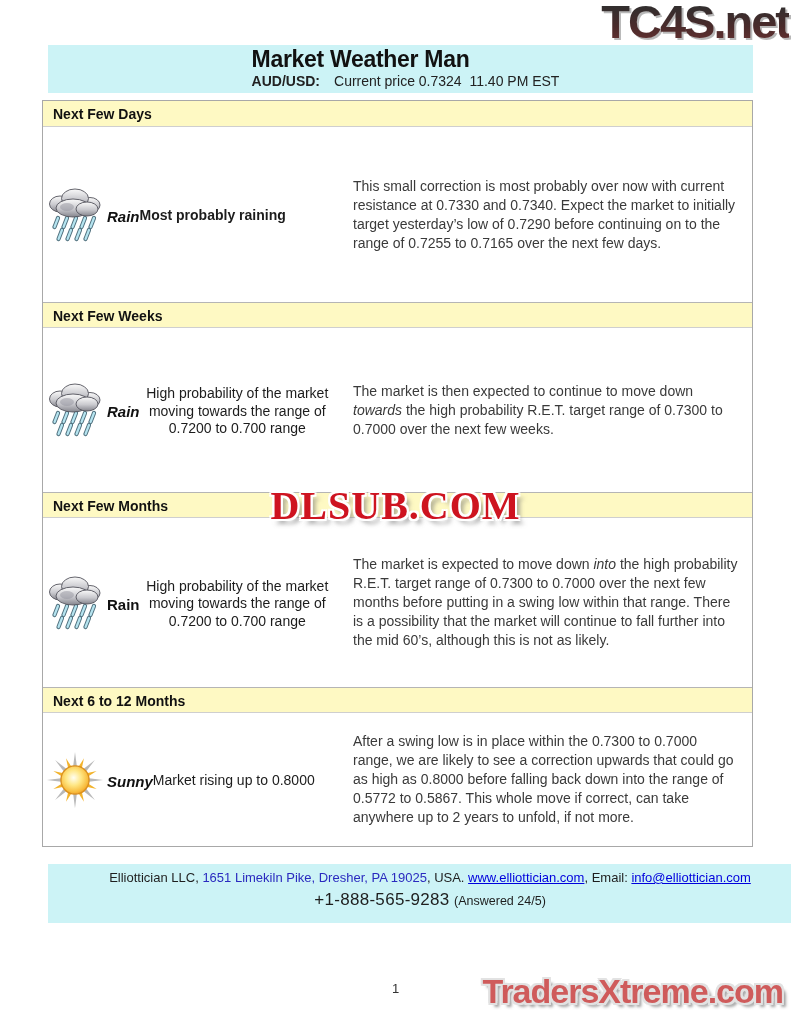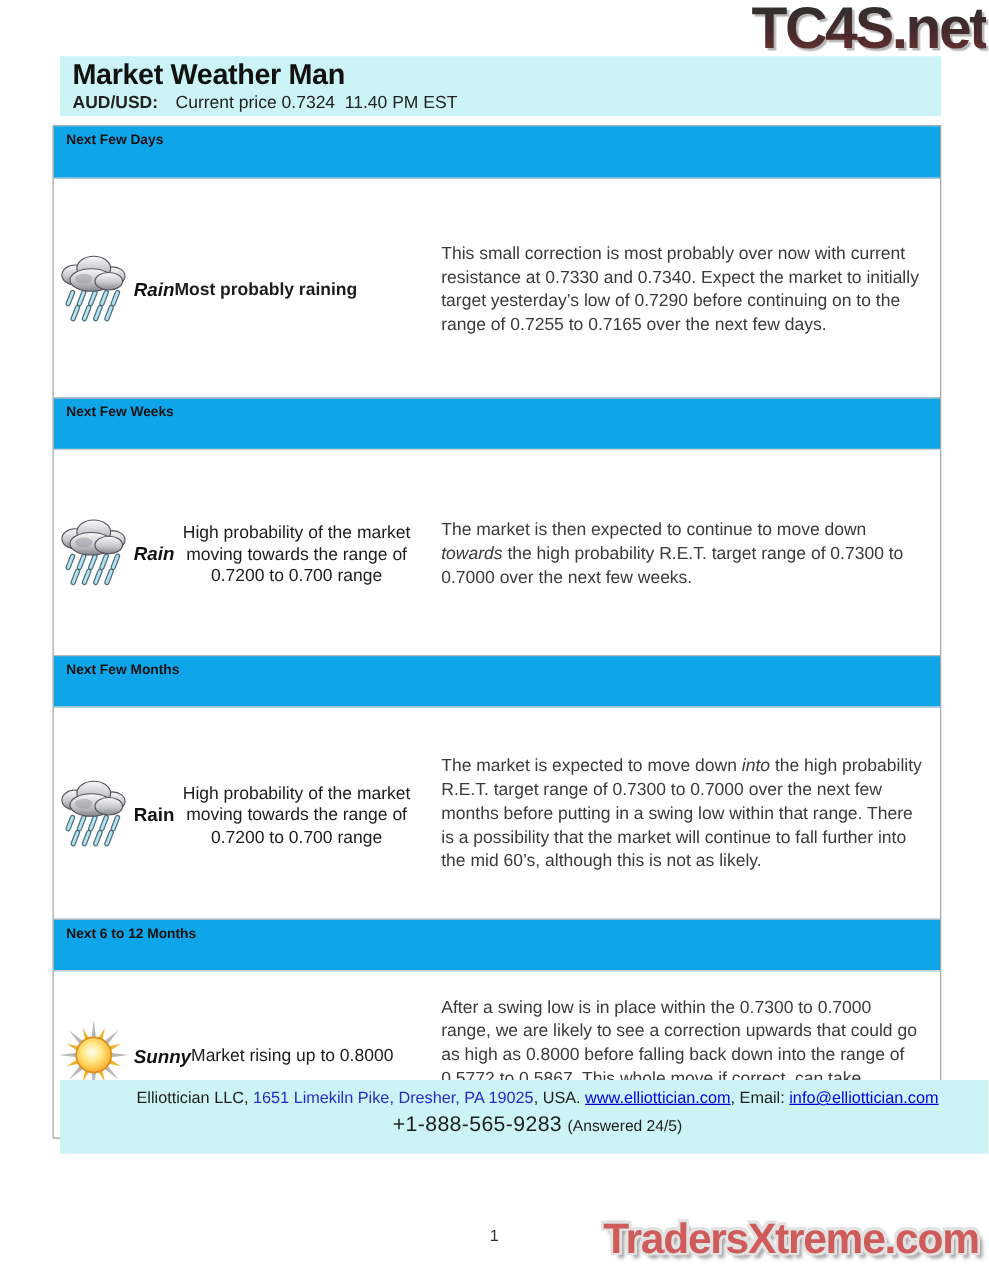--- a/index.html
+++ b/index.html
@@ -32,39 +32,39 @@
     white-space:nowrap;
     text-shadow:
       -2px -2px 0 #e2e2e2, 2px -2px 0 #e2e2e2, -2px 2px 0 #e2e2e2, 2px 2px 0 #e2e2e2,
       -2px 0 0 #e2e2e2, 2px 0 0 #e2e2e2, 0 -2px 0 #e2e2e2, 0 2px 0 #e2e2e2,
       4px 4px 3px rgba(120,120,120,.7);
   }
 
   
   .header-band {
     position:absolute; left:48px; top:45px; width:705px; height:48px;
-    background:#ccf3f6; display:flex; justify-content:flex-start;
+    background:#ccf3f6; display:flex; justify-content:center;
   }
   .header-left { padding:1px 0 0 10px; }
   .title { font-size:23px; font-weight:bold; color:#111; line-height:27px; letter-spacing:-0.3px; }
   .subtitle { font-size:14px; line-height:17px; color:#222; }
   .subtitle .pair { font-weight:bold; margin-right:14px; }
   .header-right { width:285px; text-align:center; padding-top:6px; }
   .hdate { font-size:14px; font-weight:bold; color:#111; line-height:19px; }
   .powered { font-size:14px; font-style:italic; color:#8c8c8c; line-height:18px; }
 
   
   .main-box {
     position:absolute; left:42px; top:100px; width:711px;
     border:1px solid #a8a8a8; background:#fff;
   }
   .sec-head {
-    height:42px; background:#0ea5e9;
+    height:26px; background:#fef9c3;
     border-top:1px solid #b5b5b5; border-bottom:1px solid #cfcfcf;
-    font-size:11px; font-weight:bold; color:#111; padding:5px 0 0 10px;
+    font-size:14px; font-weight:bold; color:#111; padding:5px 0 0 10px;
   }
   section:first-child .sec-head { border-top:none; }
   .sec-body { display:flex; align-items:center; }
   .h-s1 { height:175px; } .h-s2 { height:164px; } .h-s3 { height:169px; } .h-s4 { height:133px; }
   .icon-col {
     width:292px; display:flex; flex-direction:row; align-items:center;
     text-align:center; flex-shrink:0;
   }
   .wicon { width:64px; height:60px; }
   .cond { font-size:15px; font-weight:bold; color:#111; margin-top:4px; line-height:18px; }
@@ -301,15 +301,16 @@
   <div class="footer-band" data-name="footer">
     <div class="addr" data-name="company-address"><span data-name="text-segment">Elliottician LLC, </span><span class="seg-addr" data-name="text-segment">1651 Limekiln Pike, Dresher, PA 19025</span><span data-name="text-segment">, USA. </span><span class="seg-link" data-name="elliottician-link">www.elliottician.com</span><span data-name="text-segment">, Email: </span><span class="seg-link" data-name="email-link">info@elliottician.com</span></div>
     <div class="phone-line" data-name="phone-line">
       <span class="phone" data-name="phone-number">+1-888-565-9283</span>
       <span class="answered" data-name="answered-note">(Answered 24/5)</span>
     </div>
   </div>
 
   <div class="page-num" data-name="page-number">1</div>
 
+  <div class="wm-dlsub" data-name="dlsub-watermark">DLSUB.COM</div>
   <div class="wm-traders" data-name="tradersxtreme-watermark">TradersXtreme.com</div>
 
 </div>
 
 </body></html>

